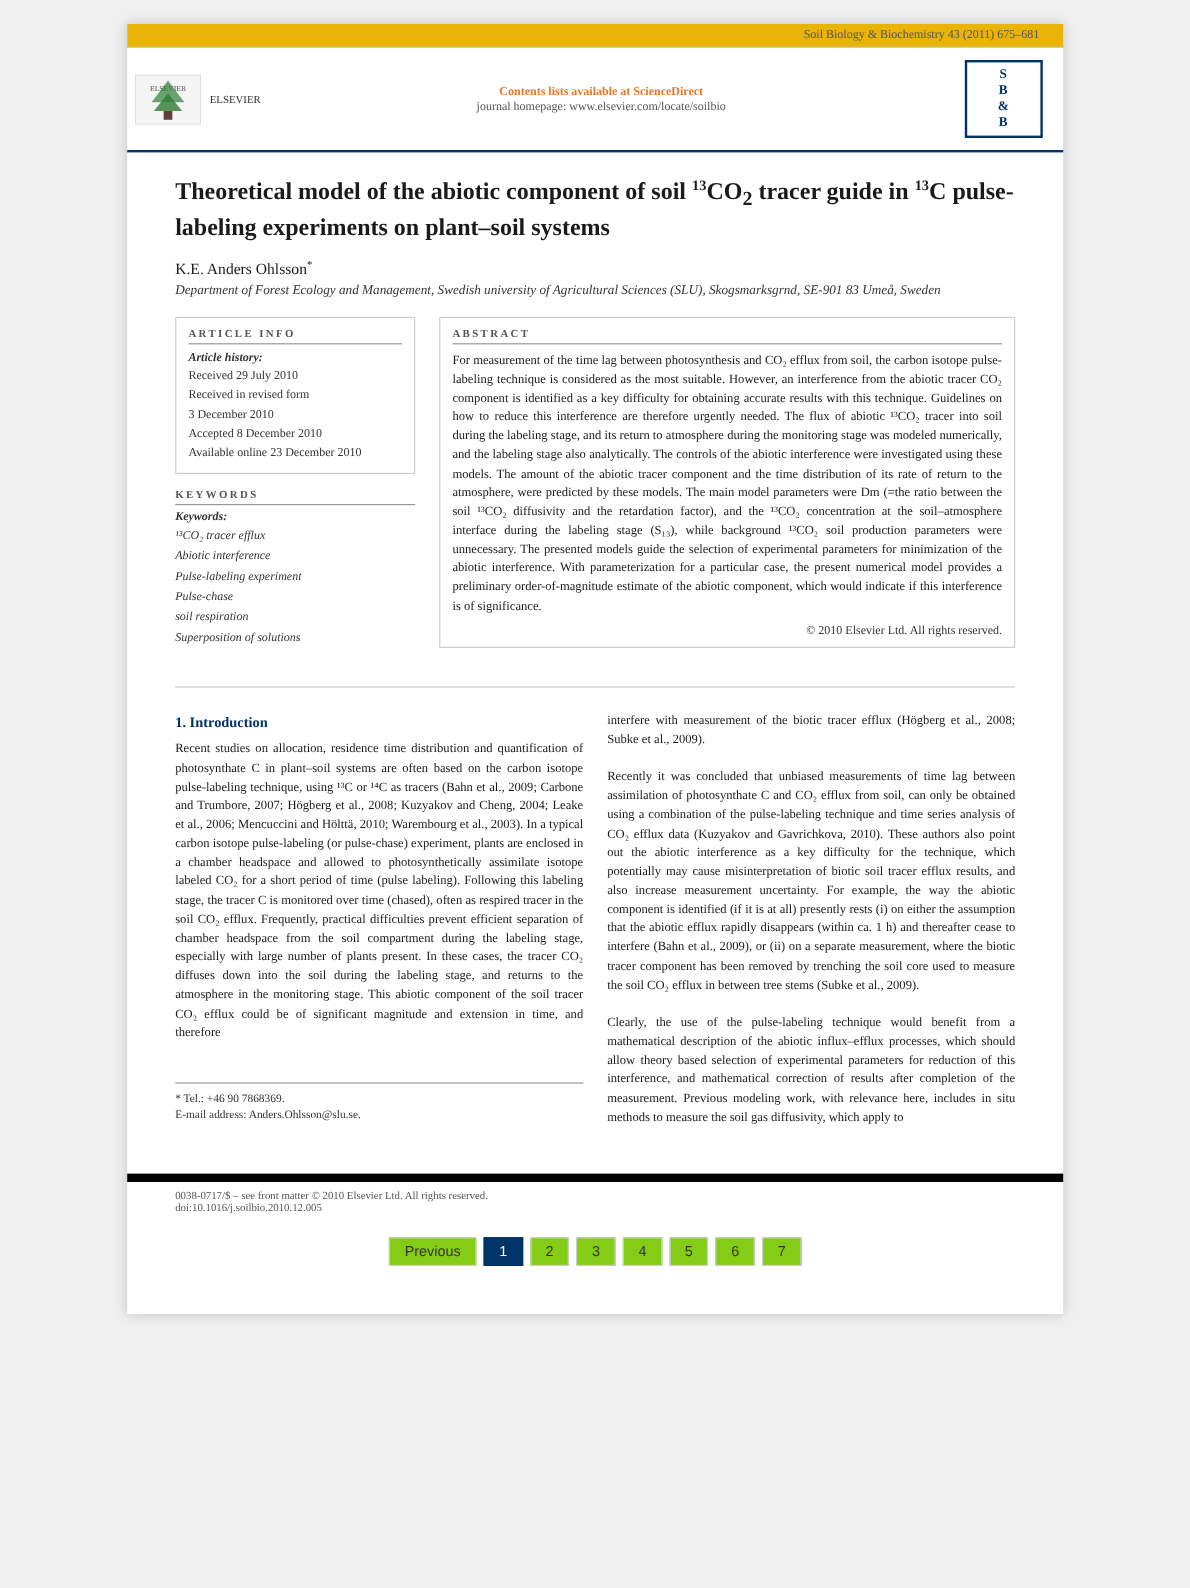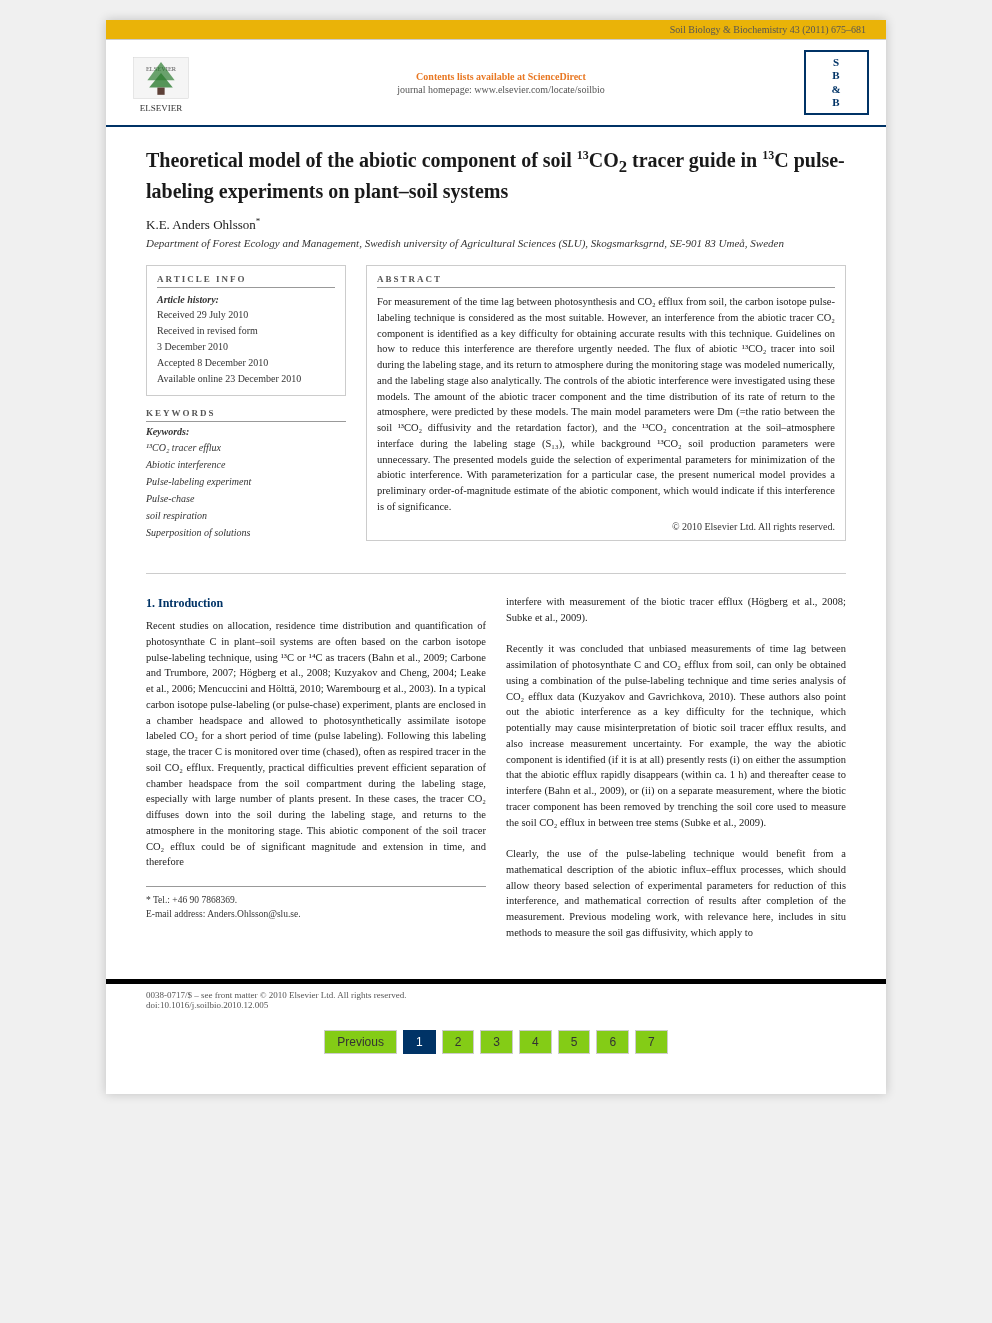--- a/index.html
+++ b/index.html
@@ -31,21 +31,20 @@
     
     .journal-header {
       display: flex;
       align-items: center;
       padding: 10px 10px;
       border-bottom: 2px solid #003366;
     }
     .journal-logo-left {
       width: 90px;
       display: flex;
-      flex-direction: column;
       align-items: center;
       justify-content: center;
     }
     .elsevier-logo {
       font-size: 9px;
       color: #333;
       text-align: center;
     }
     .elsevier-img {
       width: 70px;
@@ -226,31 +225,31 @@
       color: #003366;
       margin-bottom: 6px;
     }
     .intro-text p {
       margin-bottom: 8px;
       font-size: 10.5px;
     }
     
     .footnotes {
       border-top: 1px solid #999;
-      margin-top: 16px;
+      margin-top: 33px;
       padding-top: 6px;
       font-size: 9.5px;
       color: #333;
     }
     
     .bottom-bar {
       padding: 6px 40px;
       font-size: 9px;
       color: #555;
-      border-top: 5px solid #000000;
+      border-top: 7px solid #000000;
       margin-top: 10px;
     }
     
     .pagination {
       display: flex;
       justify-content: center;
       align-items: center;
       padding: 14px 0 0 0;
       gap: 6px;
       font-size: 13px;

